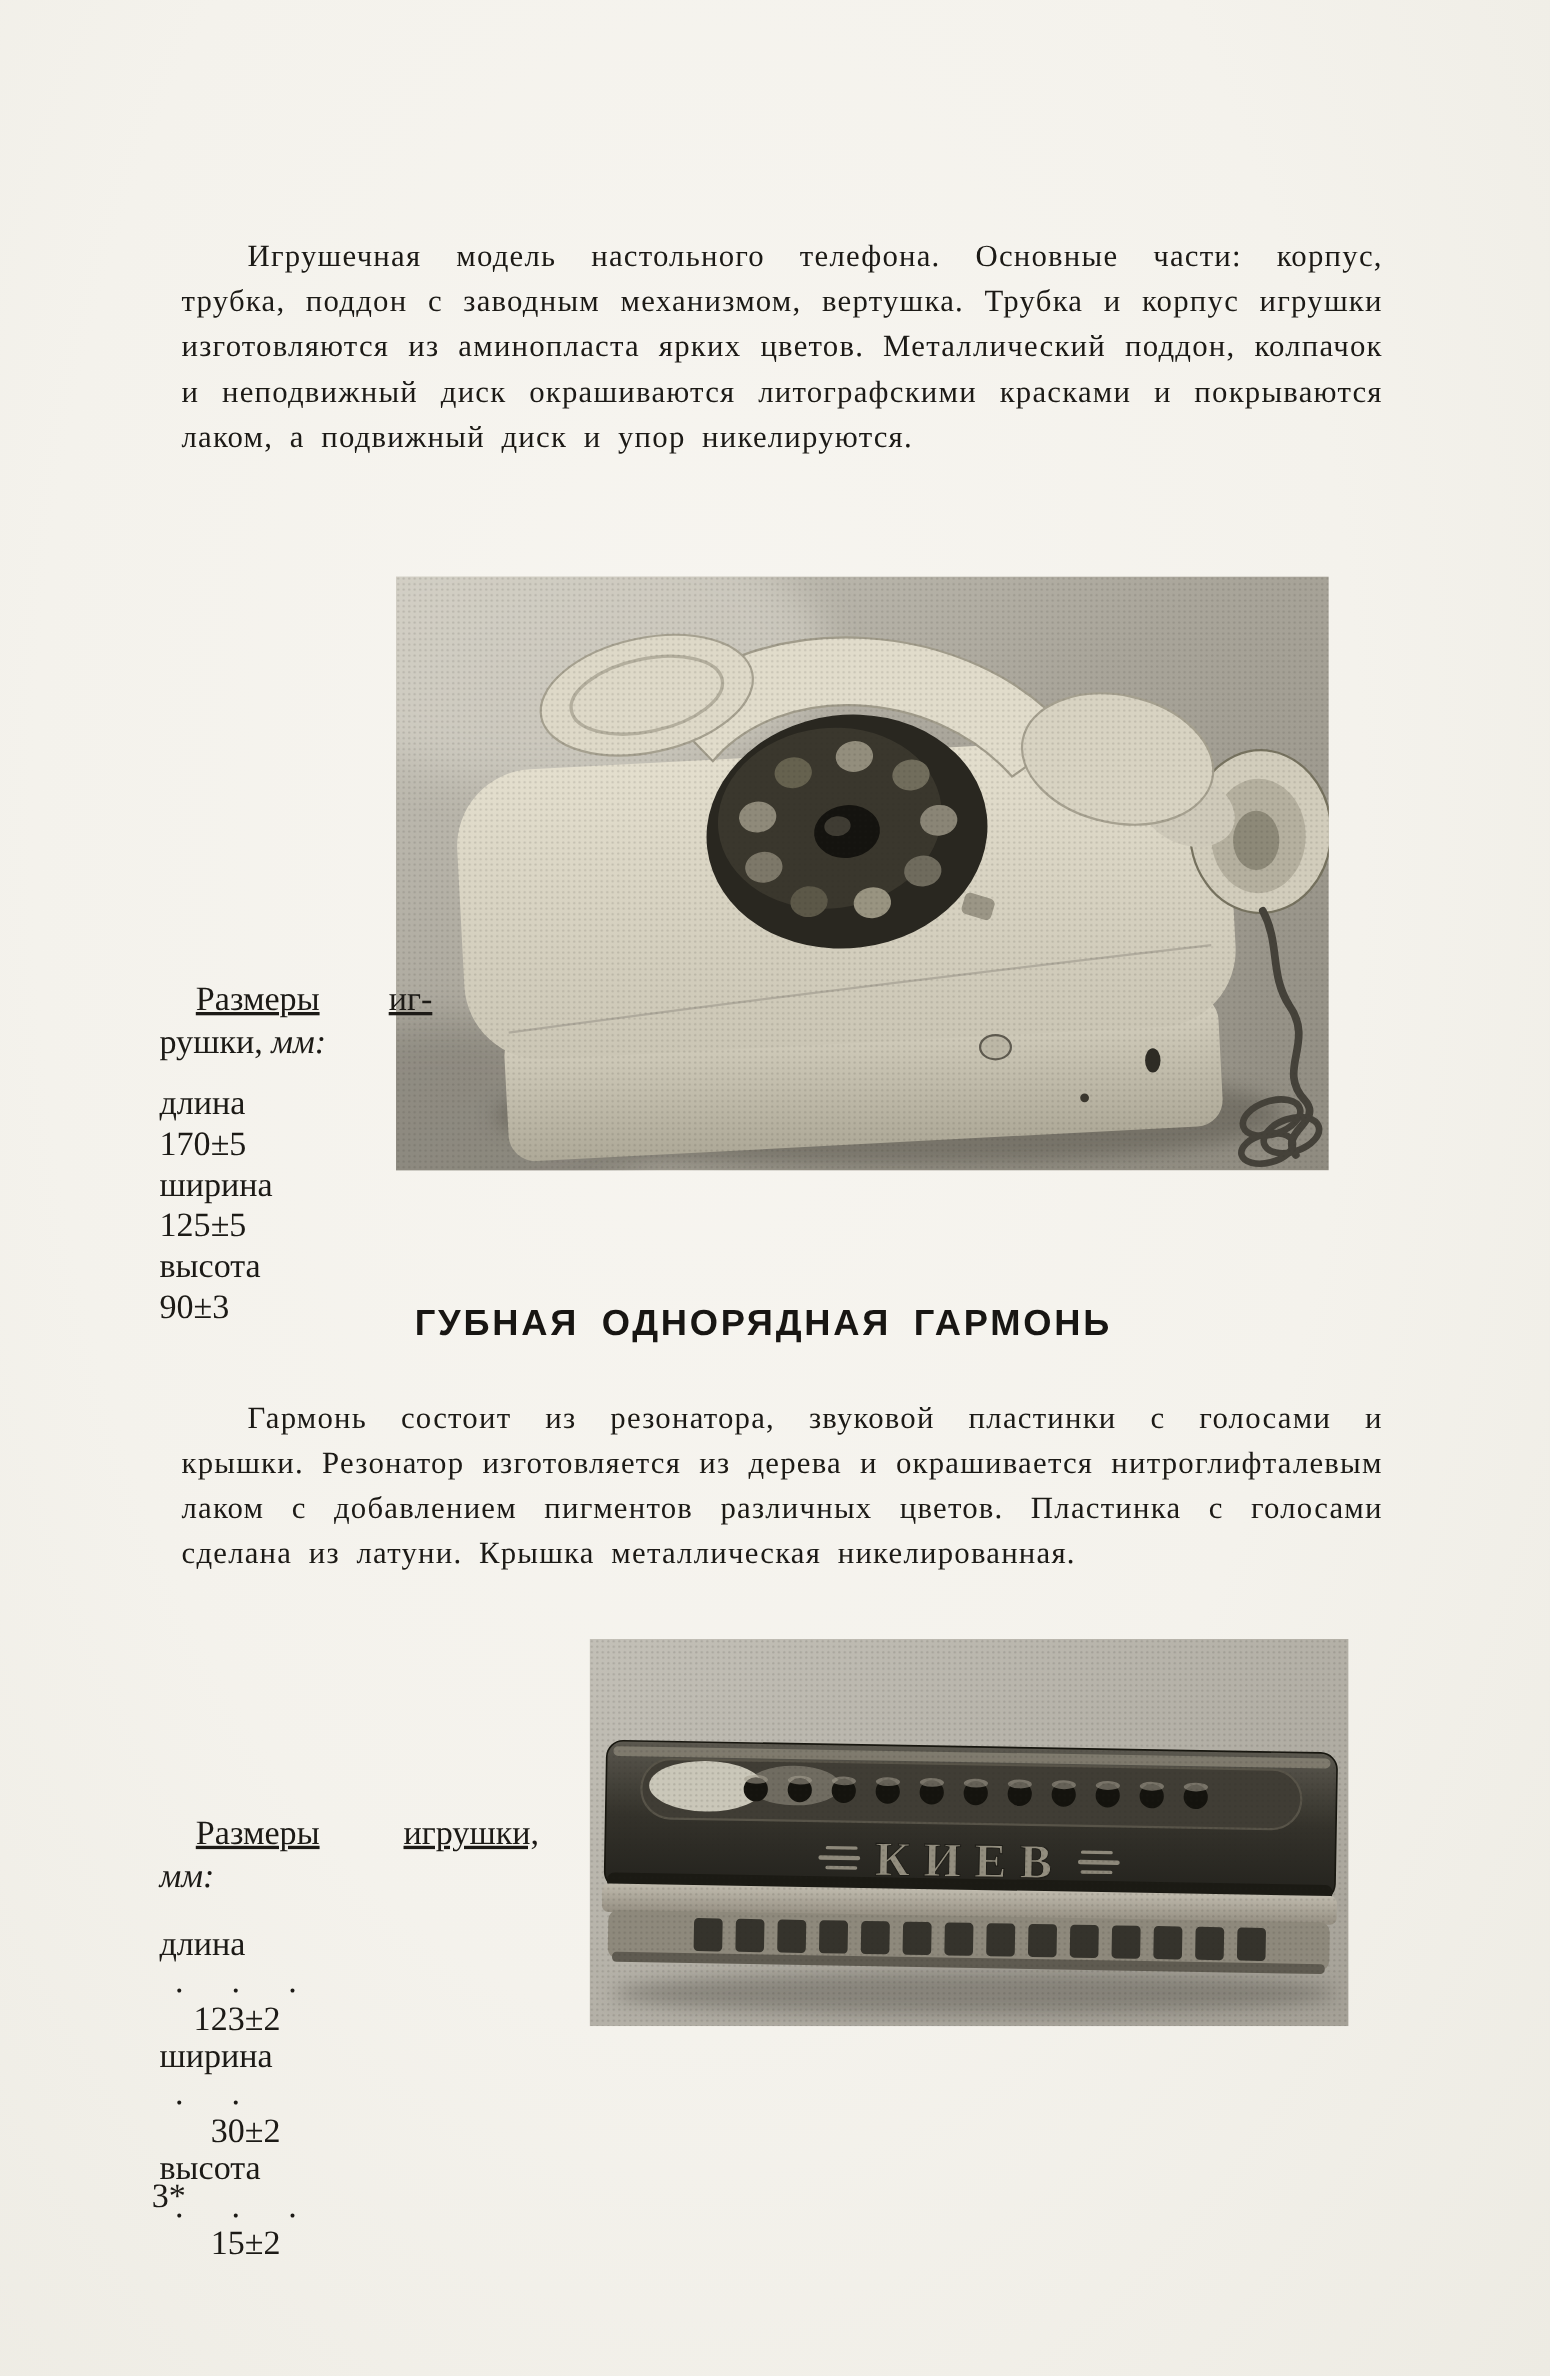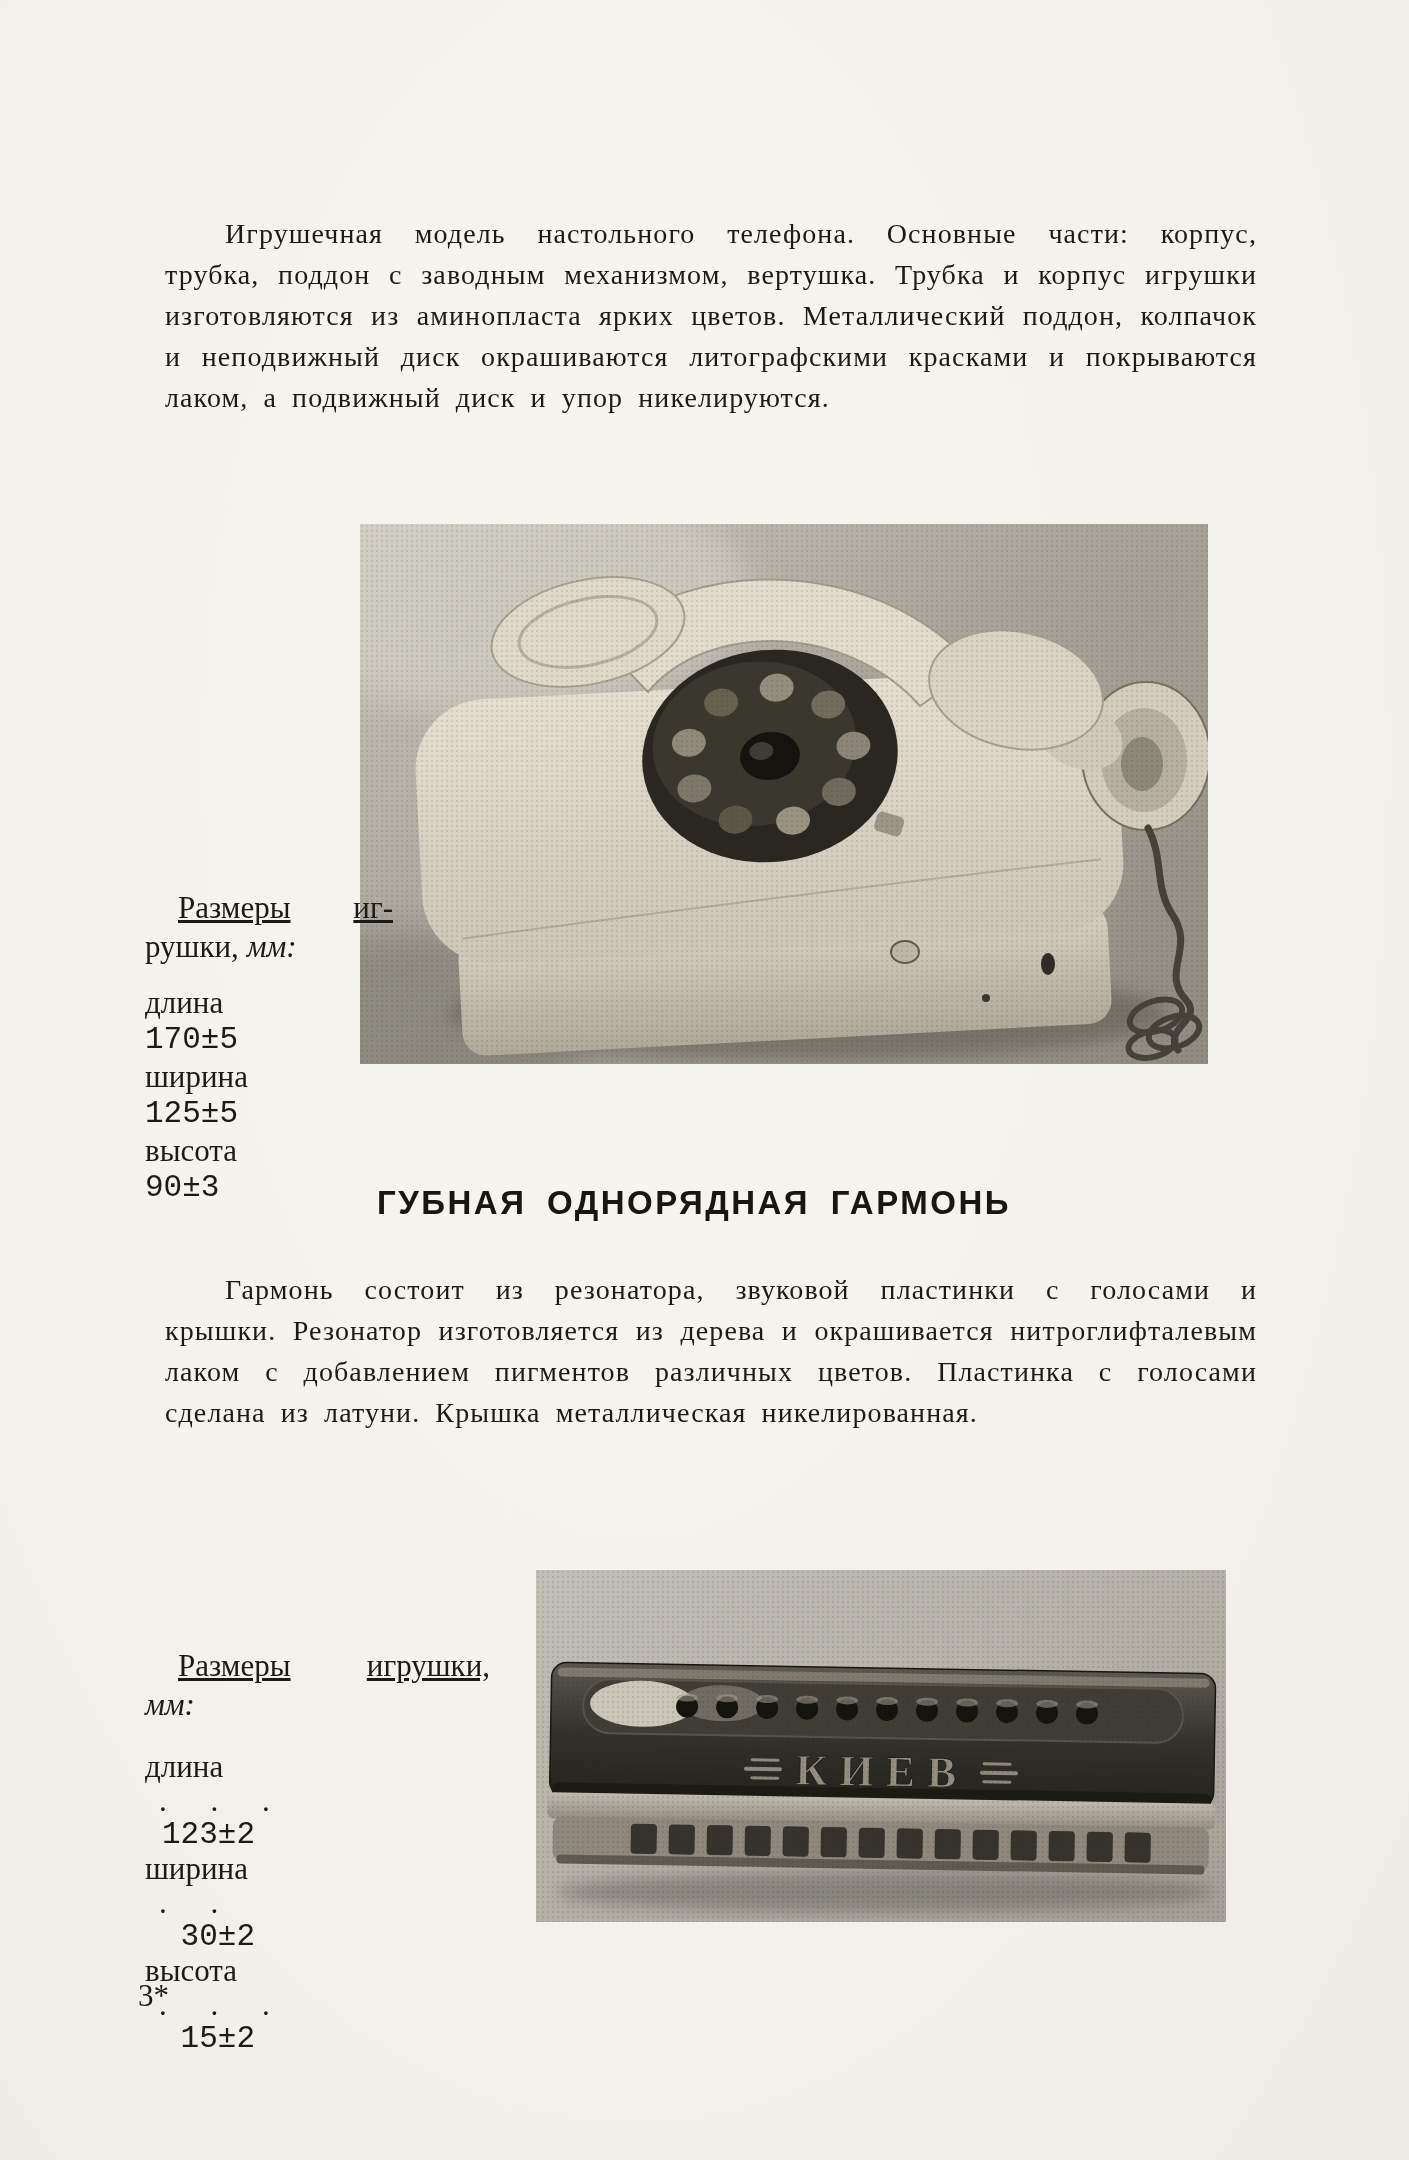--- a/index.html
+++ b/index.html
@@ -46,21 +46,21 @@
   }
   #telephone-paragraph { top: 196px; }
   #harmonica-paragraph { top: 1252px; }
 
   figure.photo {
     position: absolute;
     margin: 0;
     padding: 0;
   }
   #telephone-photo { left: 360px; top: 524px; width: 848px; height: 540px; }
-  #harmonica-photo { left: 536px; top: 1570px; width: 690px; height: 352px; }
+  #harmonica-photo { left: 536px; top: 1490px; width: 690px; height: 352px; }
   figure.photo svg { display: block; width: 100%; height: 100%; }
 
   .dims {
     position: absolute;
     font-size: 31px;
     color: #1c1a16;
   }
   #telephone-dims { left: 145px; top: 888px; width: 248px; }
   #harmonica-dims { left: 145px; top: 1646px; width: 345px; }
 
@@ -75,21 +75,21 @@
   .dims-unit { font-style: italic; }
 
   .dims-table { margin-top: 18px; }
   #harmonica-dims .dims-table { margin-top: 26px; }
 
   .dim-row { display: flex; align-items: baseline; line-height: 37px; flex-direction: column; }
   #harmonica-dims .dim-row { line-height: 34px; }
   #telephone-dims .dim-row { justify-content: space-between; }
 
   .dim-label { white-space: nowrap; }
-  .dim-value { white-space: nowrap; text-align: right; font-family: Liberation Mono, monospace; }
+  .dim-value { white-space: nowrap; text-align: right; }
   #harmonica-dims .dim-value { width: 110px; }
   .dim-dots {
     flex: 1;
     text-align: center;
     word-spacing: 36px;
     padding: 0 14px;
     overflow: hidden;
   }
 
   .footer-mark {

